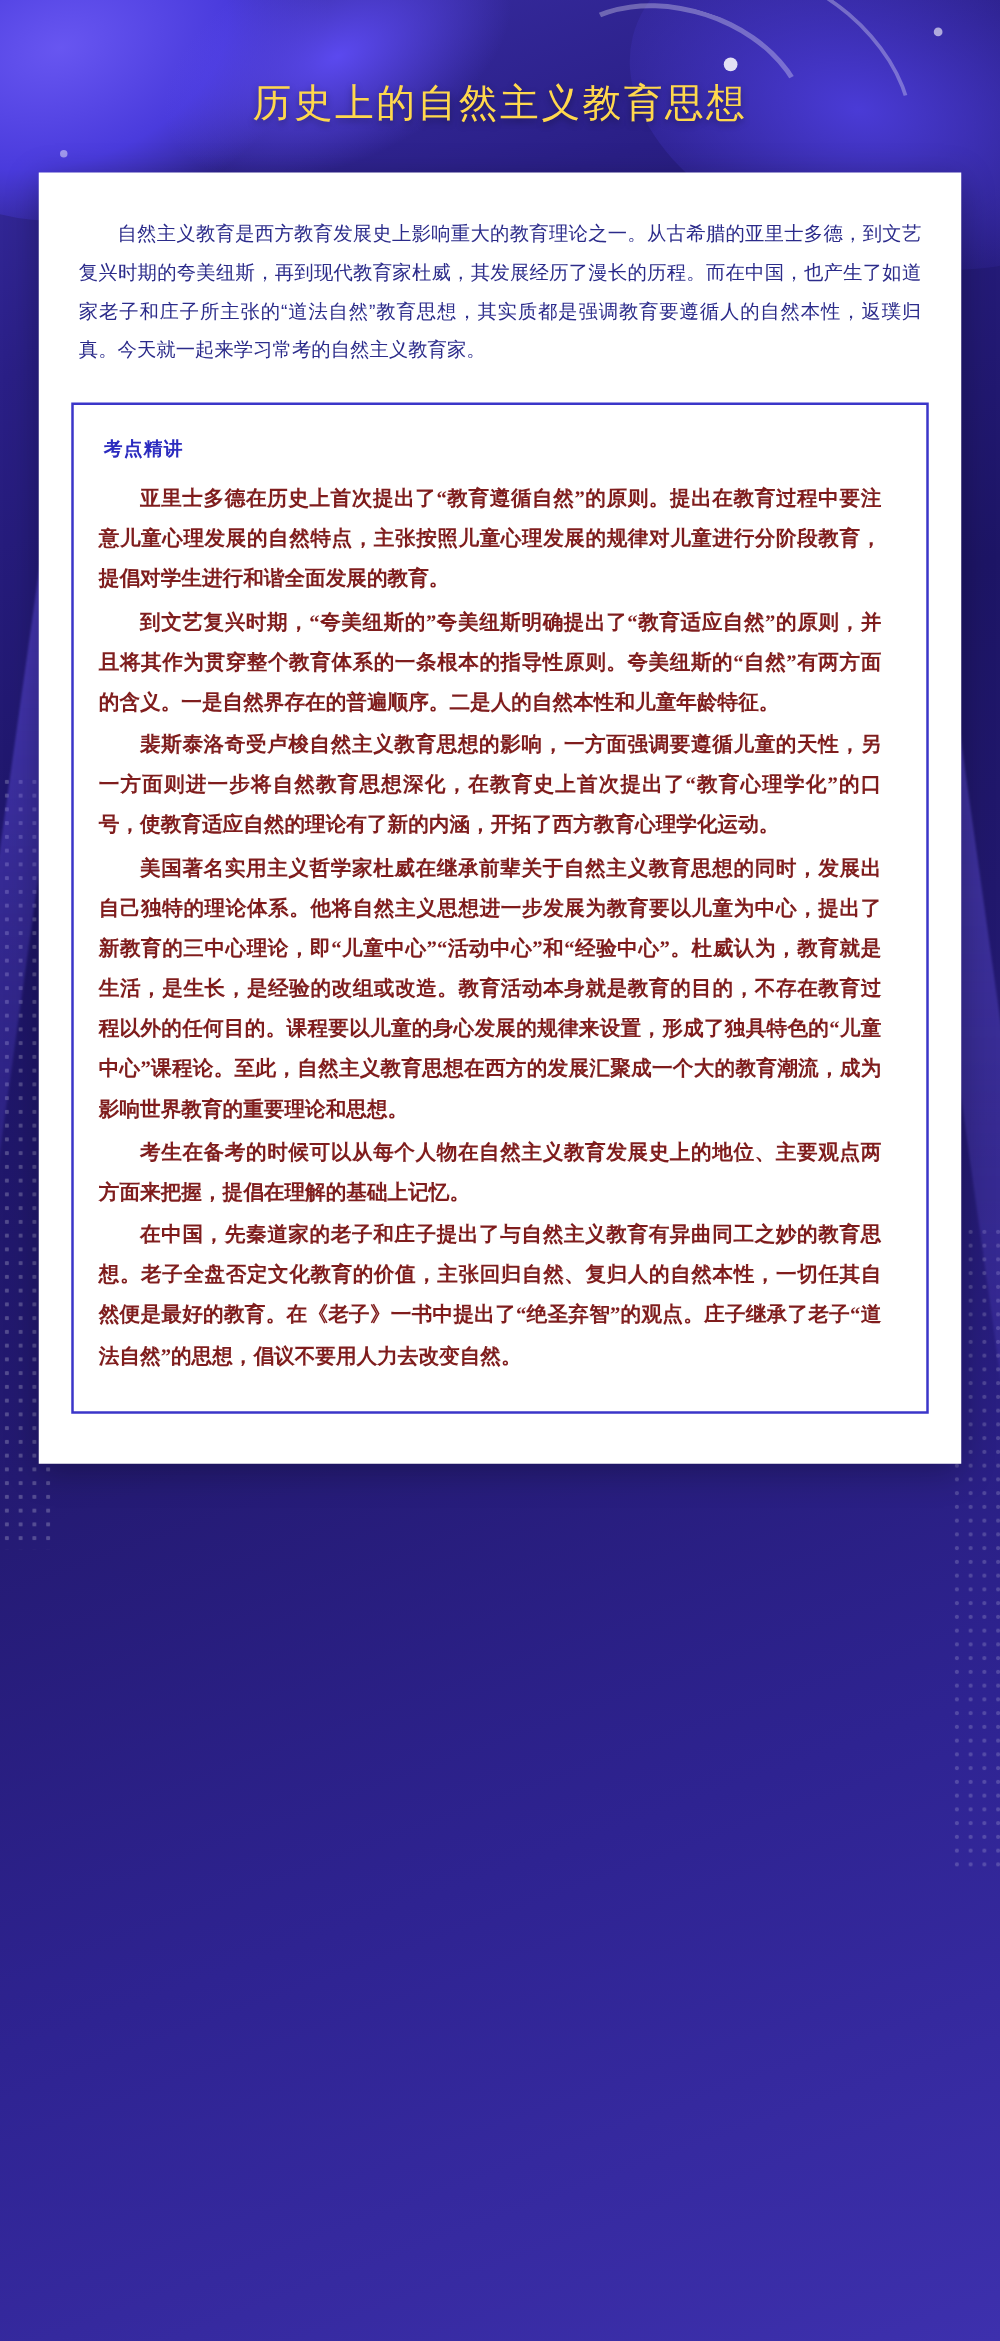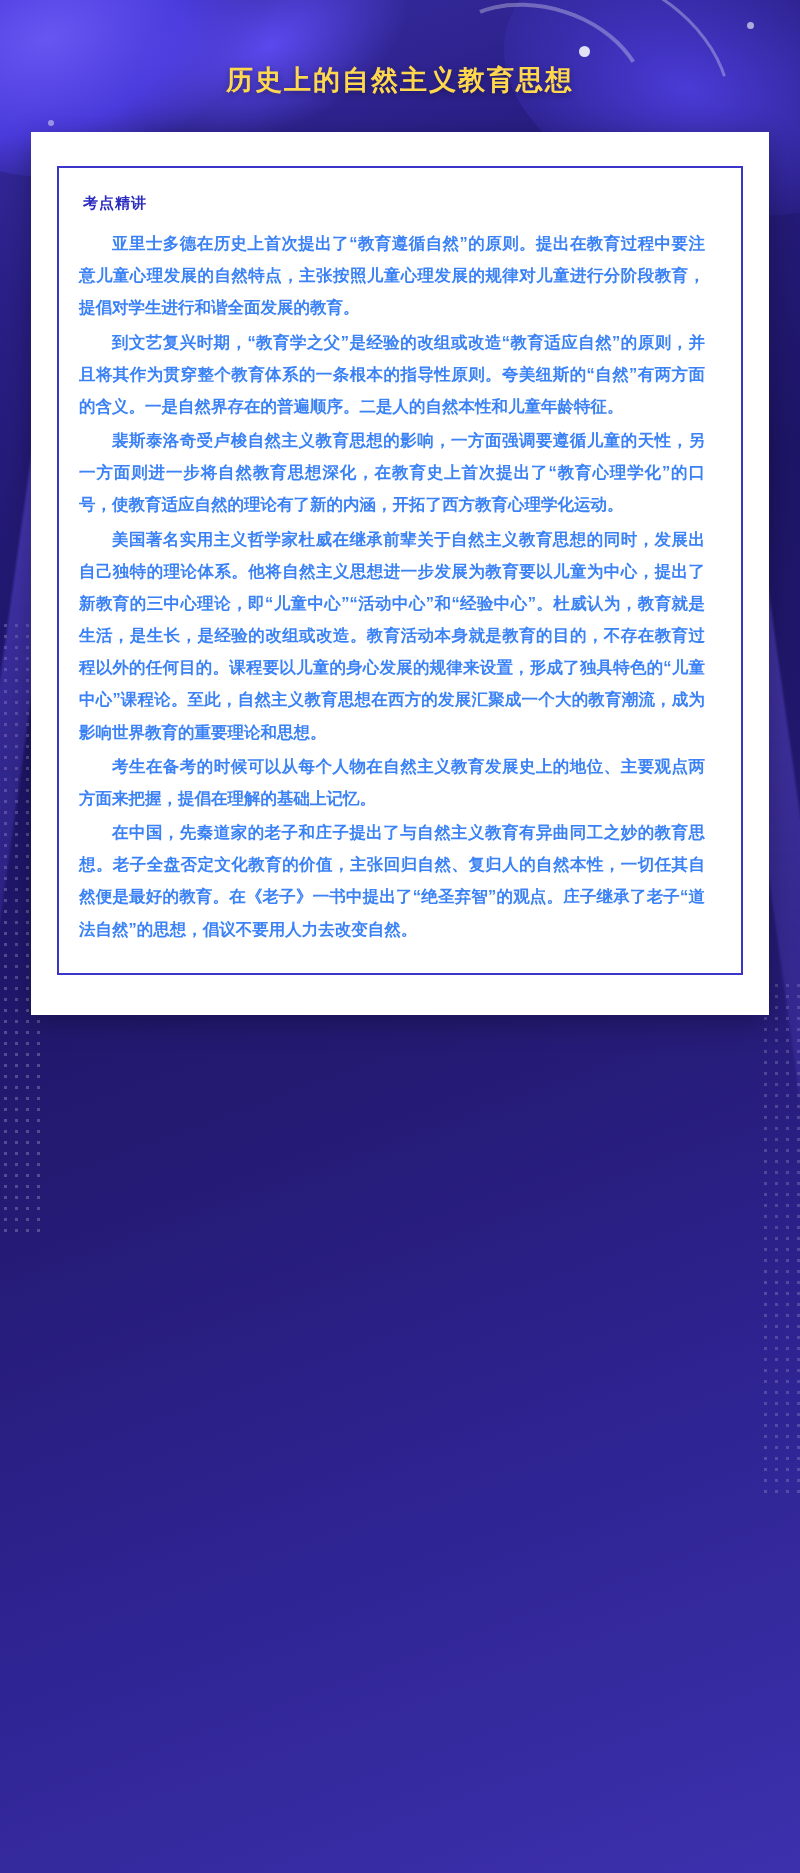--- a/index.html
+++ b/index.html
@@ -98,22 +98,22 @@
 
   
   .title-wrap {
     position: relative;
     text-align: center;
     padding-top: 62px;
     padding-bottom: 34px;
   }
   .page-title {
     margin: 0;
-    font-size: 27px;
-    font-weight: bold;
+    font-size: 31px;
+    font-weight: normal;
     letter-spacing: 2px;
     color: #ffd84d;
     text-shadow: 0 2px 6px rgba(0,0,0,0.35);
     font-family: "Liberation Sans", sans-serif;
   }
 
   
   .card {
     position: relative;
     margin: 0 31px 40px 31px;
@@ -138,27 +138,27 @@
   }
   .point-heading {
     color: #2b2bbf;
     font-weight: bold;
     font-size: 15px;
     margin: 6px 0 14px 4px;
     letter-spacing: 1px;
   }
   .point-box p {
     margin: 0 0 2px 0;
-    color: #3b82f6;
+    color: #7f1d1d;
     font-size: 16.5px;
     line-height: 1.95;
     text-align: justify;
     text-indent: 2em;
     font-weight: bold;
-    font-family: Liberation Sans, sans-serif;
+    font-family: Liberation Serif, serif;
   }
 
   
   .bottom-space { height: 60px; }
 </style>
 </head>
 <body>
 
 <div class="page">
 
@@ -174,26 +174,27 @@
   <div class="halftone-r"></div>
   <div class="sidestripe"></div>
   <div class="sidestripe-r"></div>
 
   <div class="title-wrap">
     <h1 class="page-title">历史上的自然主义教育思想</h1>
   </div>
 
   <div class="card">
 
+    <p class="intro">自然主义教育是西方教育发展史上影响重大的教育理论之一。从古希腊的亚里士多德，到文艺复兴时期的夸美纽斯，再到现代教育家杜威，其发展经历了漫长的历程。而在中国，也产生了如道家老子和庄子所主张的“道法自然”教育思想，其实质都是强调教育要遵循人的自然本性，返璞归真。今天就一起来学习常考的自然主义教育家。</p>
 
     <div class="point-box">
       <div class="point-heading">考点精讲</div>
 
       <p>亚里士多德在历史上首次提出了“教育遵循自然”的原则。提出在教育过程中要注意儿童心理发展的自然特点，主张按照儿童心理发展的规律对儿童进行分阶段教育，提倡对学生进行和谐全面发展的教育。</p>
-      <p>到文艺复兴时期，“教育学之父”是经验的改组或改造“教育适应自然”的原则，并且将其作为贯穿整个教育体系的一条根本的指导性原则。夸美纽斯的“自然”有两方面的含义。一是自然界存在的普遍顺序。二是人的自然本性和儿童年龄特征。</p>
+      <p>到文艺复兴时期，“夸美纽斯的”夸美纽斯明确提出了“教育适应自然”的原则，并且将其作为贯穿整个教育体系的一条根本的指导性原则。夸美纽斯的“自然”有两方面的含义。一是自然界存在的普遍顺序。二是人的自然本性和儿童年龄特征。</p>
       <p>裴斯泰洛奇受卢梭自然主义教育思想的影响，一方面强调要遵循儿童的天性，另一方面则进一步将自然教育思想深化，在教育史上首次提出了“教育心理学化”的口号，使教育适应自然的理论有了新的内涵，开拓了西方教育心理学化运动。</p>
       <p>美国著名实用主义哲学家杜威在继承前辈关于自然主义教育思想的同时，发展出自己独特的理论体系。他将自然主义思想进一步发展为教育要以儿童为中心，提出了新教育的三中心理论，即“儿童中心”“活动中心”和“经验中心”。杜威认为，教育就是生活，是生长，是经验的改组或改造。教育活动本身就是教育的目的，不存在教育过程以外的任何目的。课程要以儿童的身心发展的规律来设置，形成了独具特色的“儿童中心”课程论。至此，自然主义教育思想在西方的发展汇聚成一个大的教育潮流，成为影响世界教育的重要理论和思想。</p>
       <p>考生在备考的时候可以从每个人物在自然主义教育发展史上的地位、主要观点两方面来把握，提倡在理解的基础上记忆。</p>
       <p>在中国，先秦道家的老子和庄子提出了与自然主义教育有异曲同工之妙的教育思想。老子全盘否定文化教育的价值，主张回归自然、复归人的自然本性，一切任其自然便是最好的教育。在《老子》一书中提出了“绝圣弃智”的观点。庄子继承了老子“道法自然”的思想，倡议不要用人力去改变自然。</p>
     </div>
 
   </div>
 
   <div class="bottom-space"></div>
 </div>

